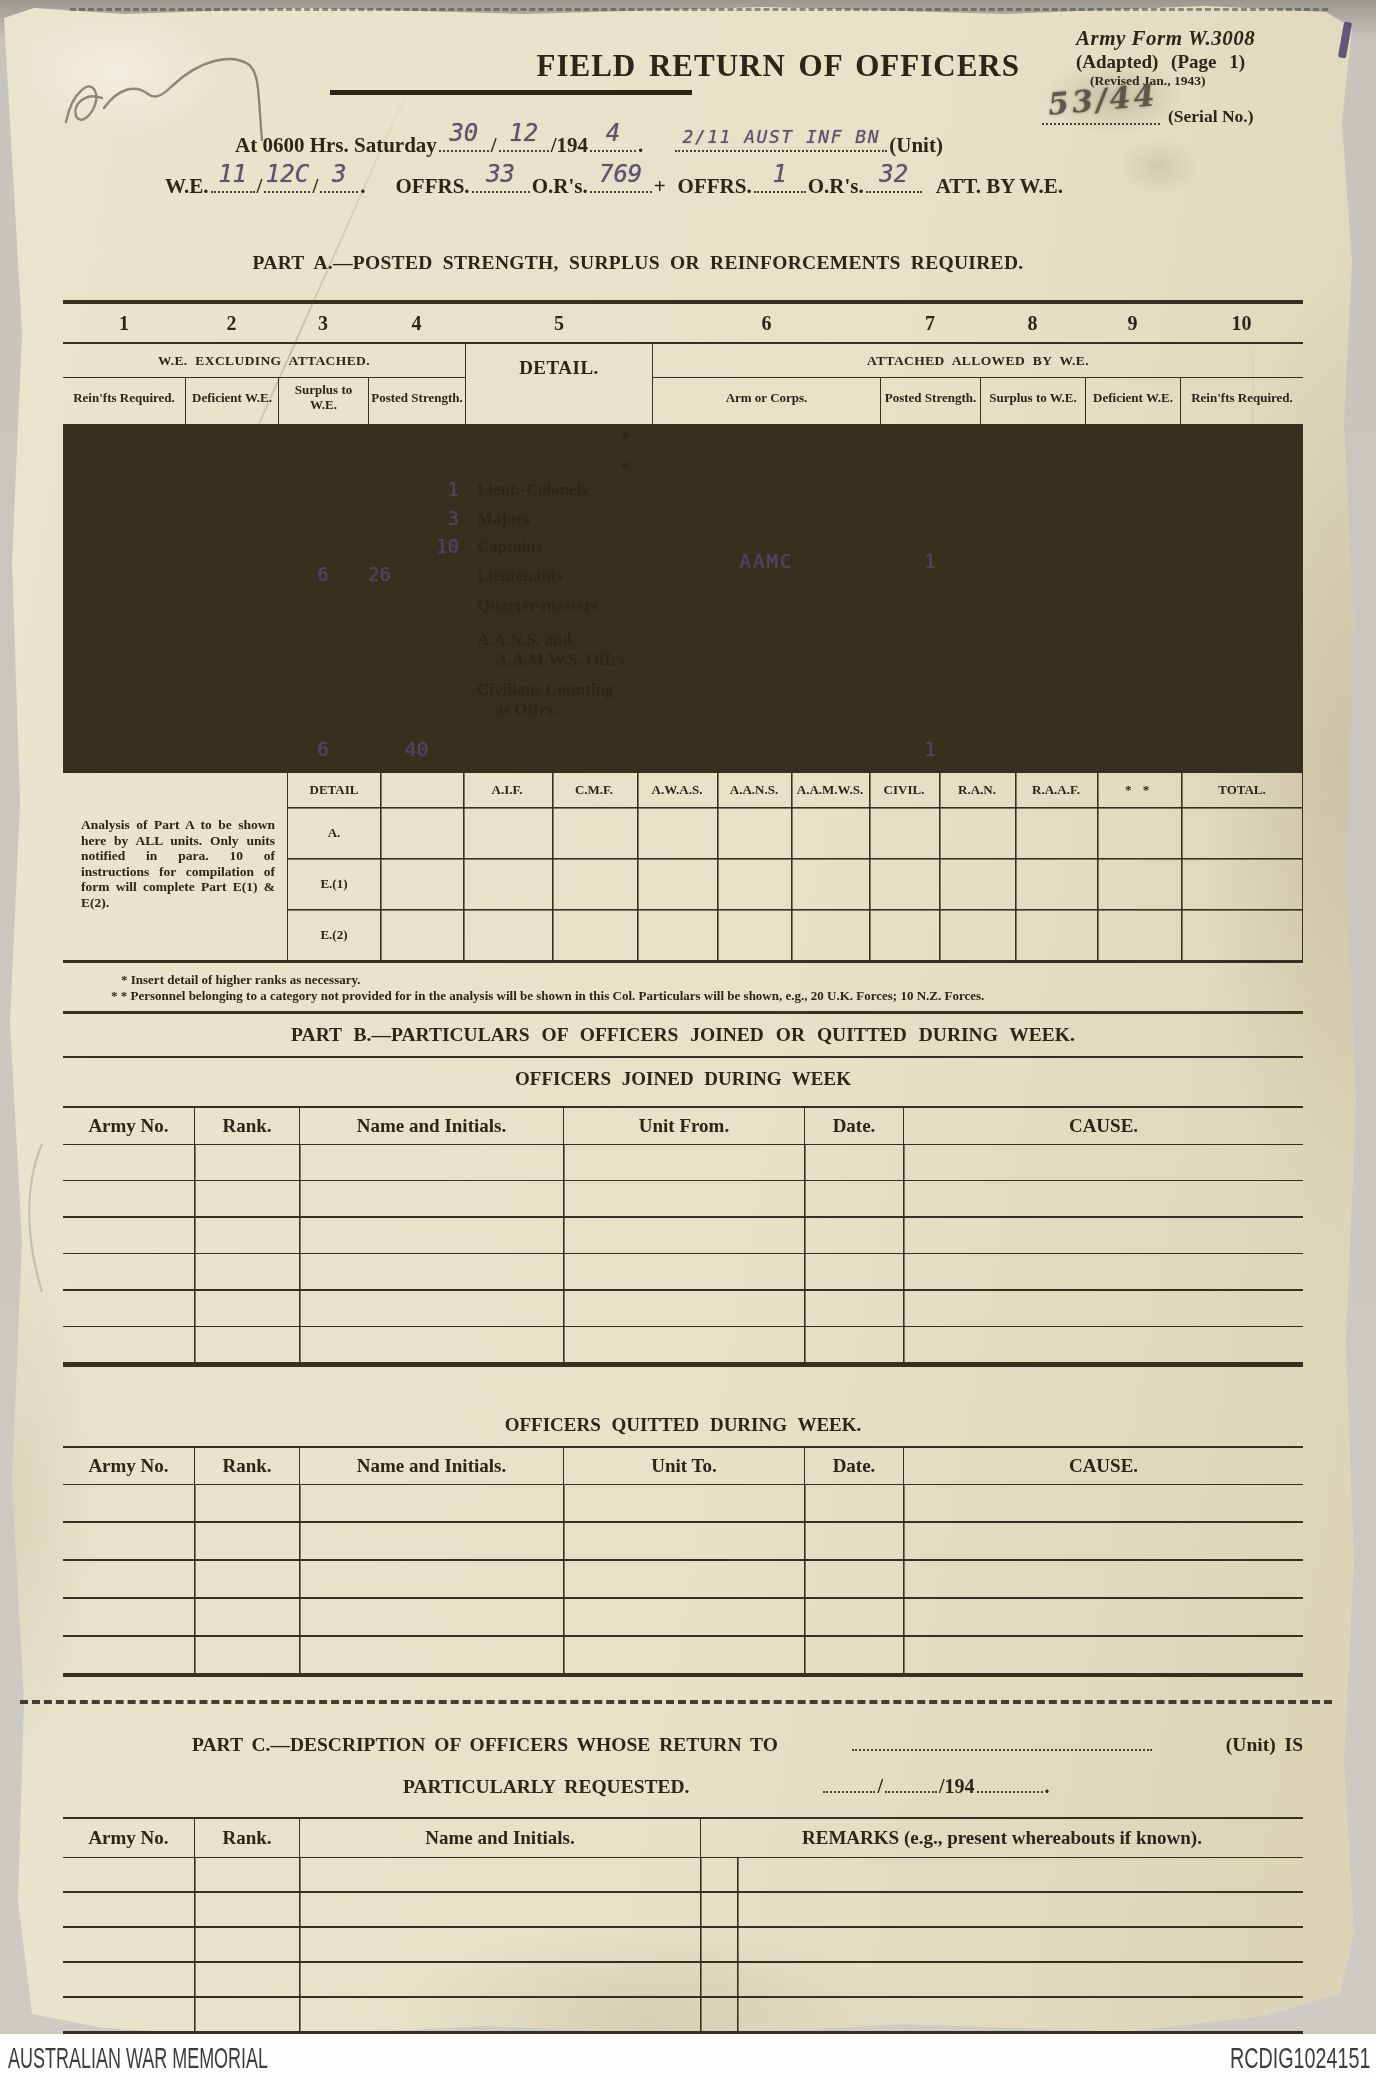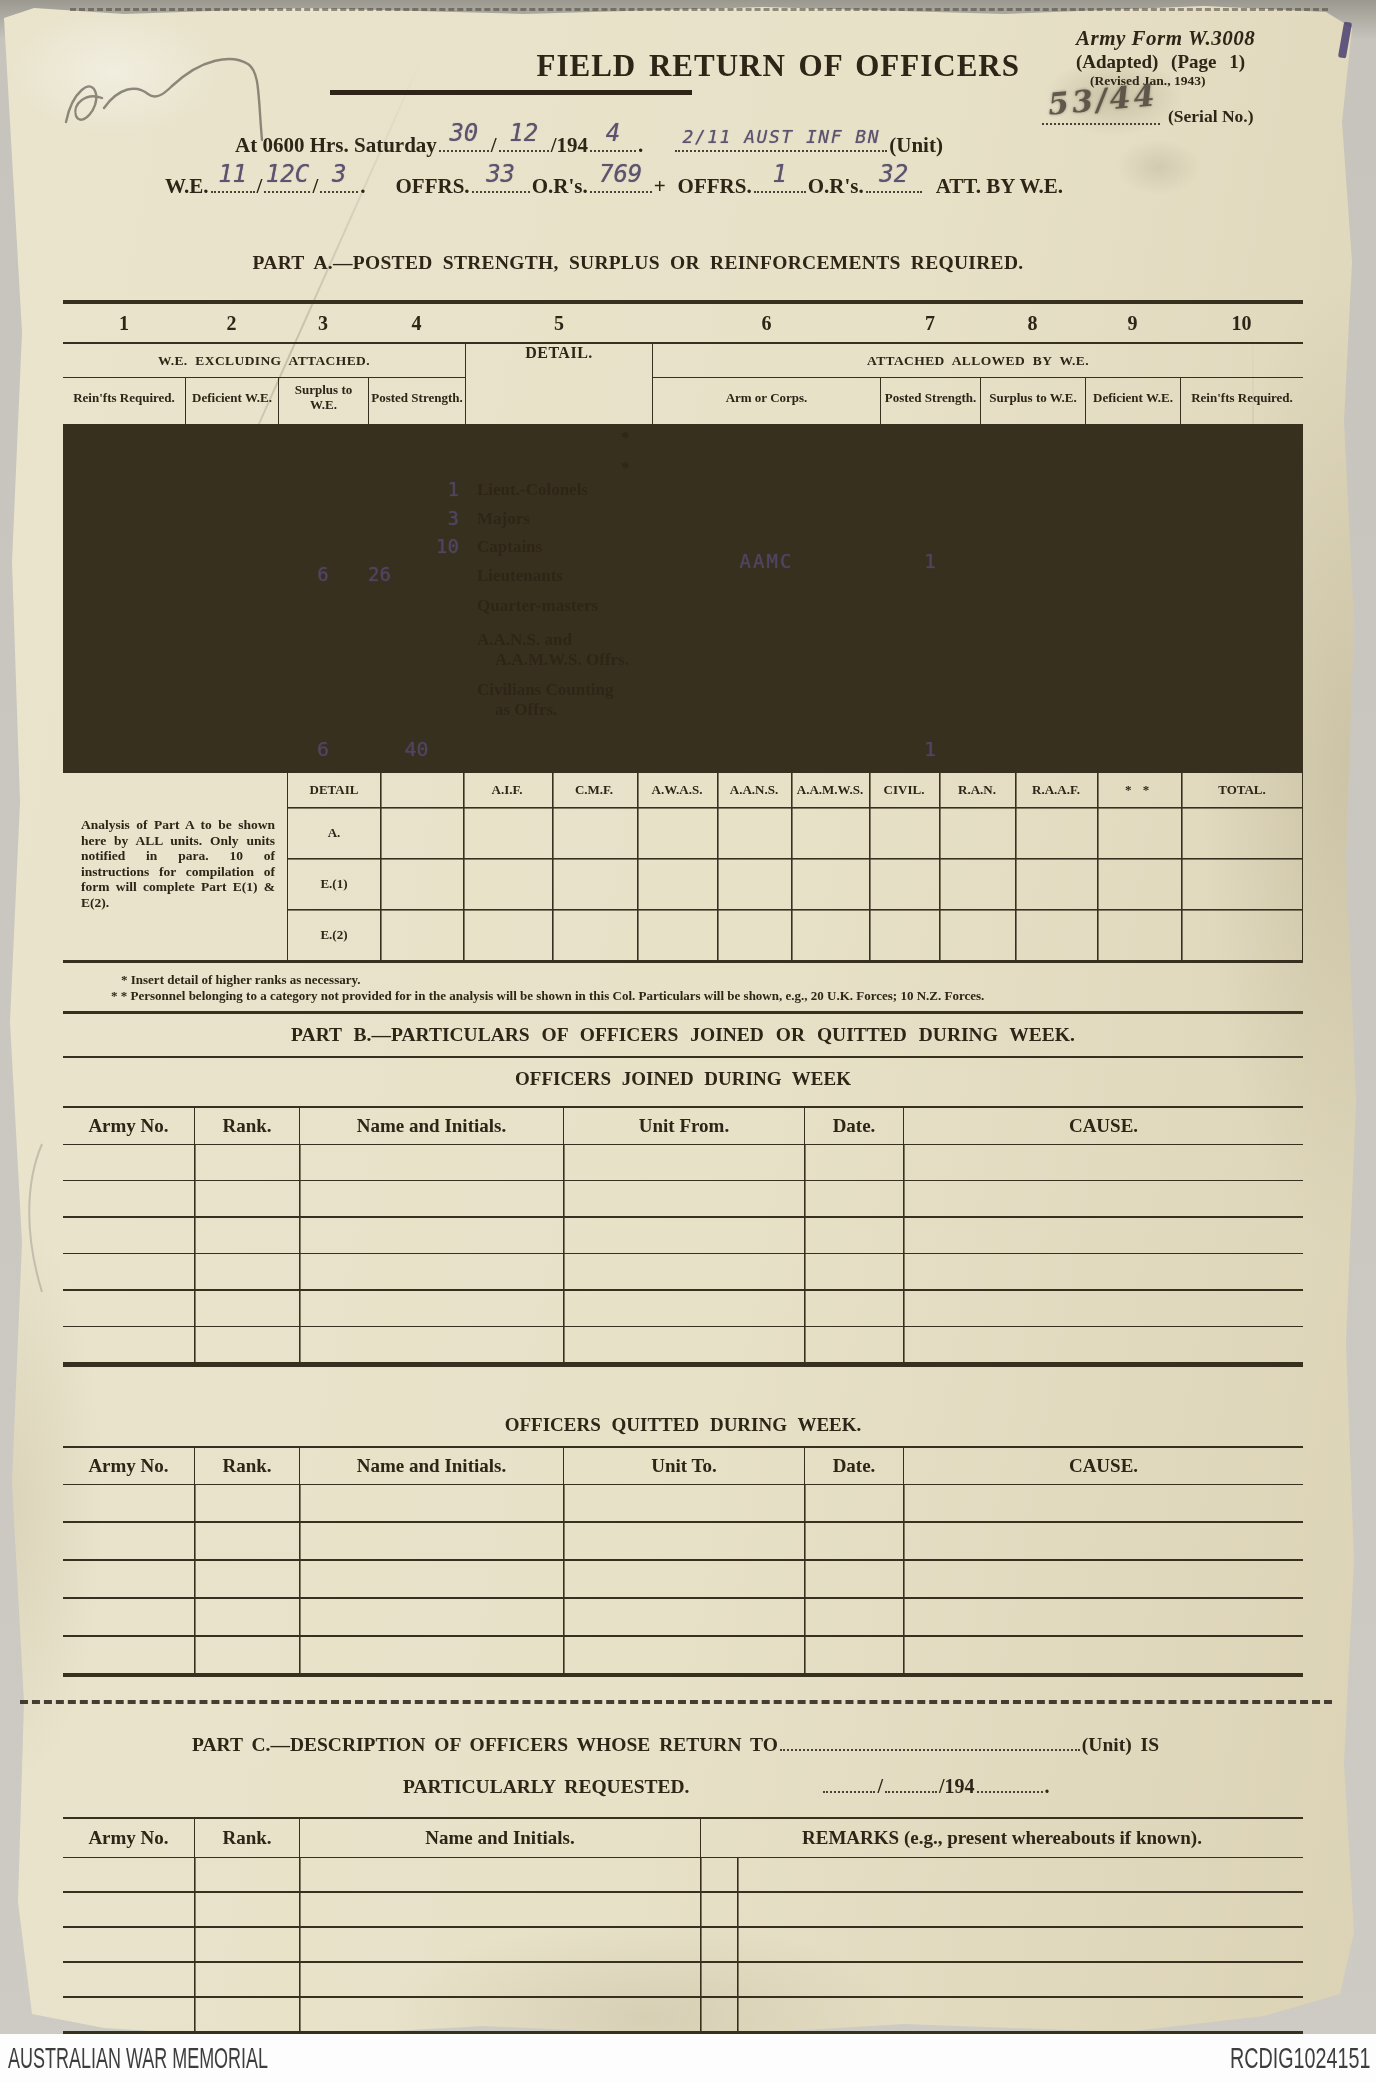--- a/index.html
+++ b/index.html
@@ -80,21 +80,21 @@
   .r2 .gm{width:188px;}
   .r2 .gr{width:650px;border-bottom:1.6px solid var(--ink);}
   .r2 .gl,.r2 .gr{display:flex;align-items:center;justify-content:center;
       font-size:13.5px;font-weight:700;letter-spacing:.4px;word-spacing:4px;}
   .r3{height:46px;}
   .r3 div{display:flex;align-items:center;justify-content:center;text-align:center;
       font-size:13px;font-weight:700;line-height:1.15;padding:2px 2px 8px 2px;box-sizing:border-box;}
   .bl{border-left:1.6px solid var(--ink);}
   .detail-box{position:absolute;left:402px;top:0;width:188px;height:80px;box-sizing:border-box;
       border-left:1.6px solid var(--ink);border-right:1.6px solid var(--ink);
-      text-align:center;font-size:16px;font-weight:700;letter-spacing:.5px;}
+      text-align:center;padding-top:13px;font-size:19px;font-weight:700;letter-spacing:.5px;}
   .pa-body{position:relative;height:306px;
       background-image:linear-gradient(var(--ink),var(--ink)),linear-gradient(var(--ink),var(--ink)),
         linear-gradient(var(--ink),var(--ink)),linear-gradient(var(--ink),var(--ink)),
         linear-gradient(var(--ink),var(--ink)),linear-gradient(var(--ink),var(--ink)),
         linear-gradient(var(--ink),var(--ink)),linear-gradient(var(--ink),var(--ink)),
         linear-gradient(var(--ink),var(--ink));
       background-position:122px 0,215px 0,305px 0,402px 0,590px 0,817px 0,917px 0,1022px 0,1117px 0;}
   .pa-body span{position:absolute;font-size:17px;font-weight:700;white-space:nowrap;}
   .pa-body .tv{font-family:"DejaVu Sans Mono",monospace;font-weight:400;color:var(--type);
       opacity:.92;text-shadow:0 0 1.2px rgba(81,71,104,.8);font-size:19px;}
@@ -151,21 +151,21 @@
   .quitted-body{height:190px;border-bottom:2.5px solid var(--ink);background-repeat:no-repeat;
       background-image:linear-gradient(var(--ink),var(--ink)),linear-gradient(var(--ink),var(--ink)),
         linear-gradient(var(--ink),var(--ink)),linear-gradient(var(--ink),var(--ink)),
         linear-gradient(var(--ink),var(--ink)),
         repeating-linear-gradient(to bottom,transparent 0 36.4px,var(--ink) 36.4px 38px);
       background-size:1.6px 100%,1.6px 100%,1.6px 100%,1.6px 100%,1.6px 100%,100% 100%;
       background-position:131px 0,236px 0,500px 0,741px 0,840px 0,0 0;}
   .dash-sep{position:absolute;left:20px;top:1700px;width:1312px;border-top:4px dashed #332c22;
       opacity:.9;z-index:4;}
   .pc-line1{display:flex;align-items:baseline;margin:52px 0 0 129px;font-size:19.5px;
-      font-weight:700;word-spacing:4px;line-height:28px;white-space:nowrap;}
+      font-weight:700;word-spacing:4px;line-height:28px;white-space:nowrap;justify-content:space-between;}
   .pc-line1 .blank{width:300px;}
   .pc-line2{display:flex;align-items:baseline;margin:12px 0 0 340px;font-size:19.5px;
       font-weight:700;word-spacing:4px;line-height:28px;white-space:nowrap;}
   .pc-line2 .dates{margin-left:132px;font-size:20px;}
   .pc-grid{display:grid;grid-template-columns:131px 105px 401px 603px;}
   .pc-head{margin-top:16px;border-top:2.5px solid var(--ink);border-bottom:1.6px solid var(--ink);height:38px;}
   .pc-body{height:175px;border-bottom:2px solid var(--ink);background-repeat:no-repeat;
       background-image:linear-gradient(var(--ink),var(--ink)),linear-gradient(var(--ink),var(--ink)),
         linear-gradient(var(--ink),var(--ink)),linear-gradient(var(--ink),var(--ink)),
         repeating-linear-gradient(to bottom,transparent 0 33.4px,var(--ink) 33.4px 35px);

